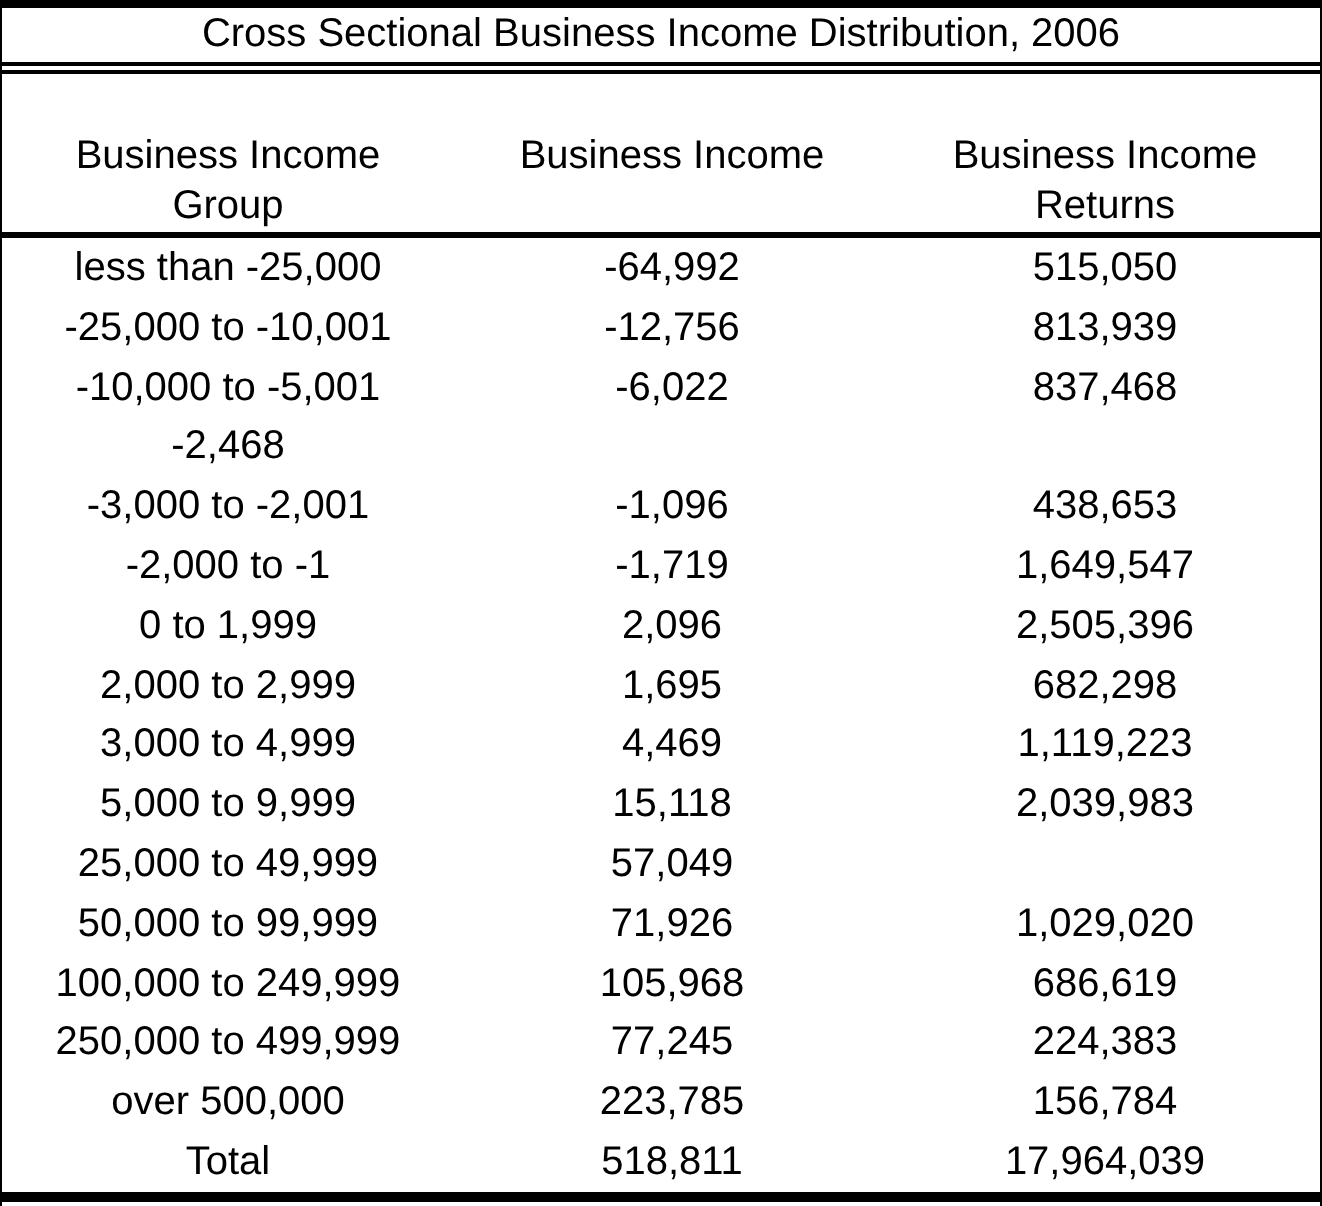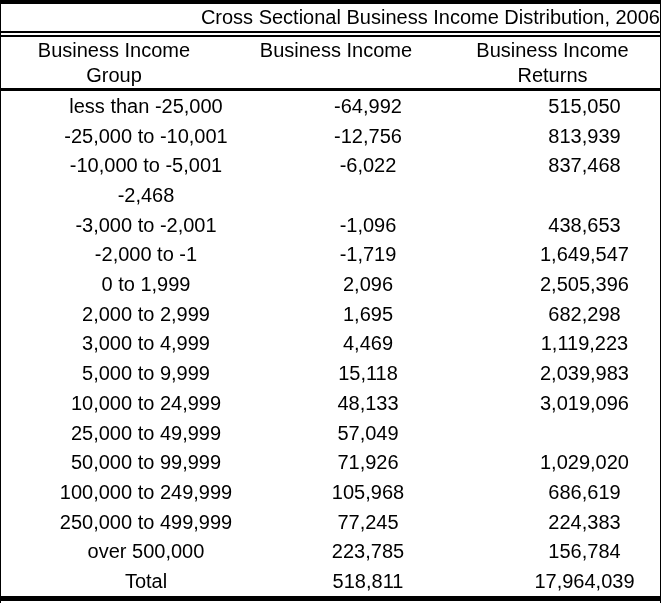--- a/index.html
+++ b/index.html
@@ -17,54 +17,54 @@
     font-family: "Liberation Sans", sans-serif;
     color: #000;
     background: #fff;
     display: flex;
     flex-direction: column;
     overflow: hidden;
   }
   .title-row {
     height: 27px;
     line-height: 27px;
-    text-align: right;
+    text-align: center;
     font-size: 20px;
     white-space: nowrap;
   }
   .double-rule {
     height: 2px;
     border-top: 2px solid #000;
     border-bottom: 2px solid #000;
     background: #fff;
   }
   .grid3 {
     display: grid;
     grid-template-columns: 226px 218px 215px;
+    margin-top: 28px;
   }
   .header-row {
     padding-top: 1px;
   }
   .hcell {
     text-align: center;
   }
   .hcell .hline {
     line-height: 25px;
     font-size: 20px;
     white-space: nowrap;
   }
   .header-rule {
     height: 3px;
     background: #000;
   }
   .tbody {
     flex: 1;
     display: flex;
     flex-direction: column;
-    margin-left: 32px;
   }
   .row {
     flex: 1;
     display: grid;
     grid-template-columns: 226px 218px 215px;
     align-items: center;
   }
   .cell {
     text-align: center;
     font-size: 20px;
@@ -148,25 +148,20 @@
         <div class="cell">3,000 to 4,999</div>
         <div class="cell">4,469</div>
         <div class="cell">1,119,223</div>
       </div>
       <div class="row">
         <div class="cell">5,000 to 9,999</div>
         <div class="cell">15,118</div>
         <div class="cell">2,039,983</div>
       </div>
       <div class="row">
-        <div class="cell">10,000 to 24,999</div>
-        <div class="cell">48,133</div>
-        <div class="cell">3,019,096</div>
-      </div>
-      <div class="row">
         <div class="cell">25,000 to 49,999</div>
         <div class="cell">57,049</div>
       </div>
       <div class="row">
         <div class="cell">50,000 to 99,999</div>
         <div class="cell">71,926</div>
         <div class="cell">1,029,020</div>
       </div>
       <div class="row">
         <div class="cell">100,000 to 249,999</div>

